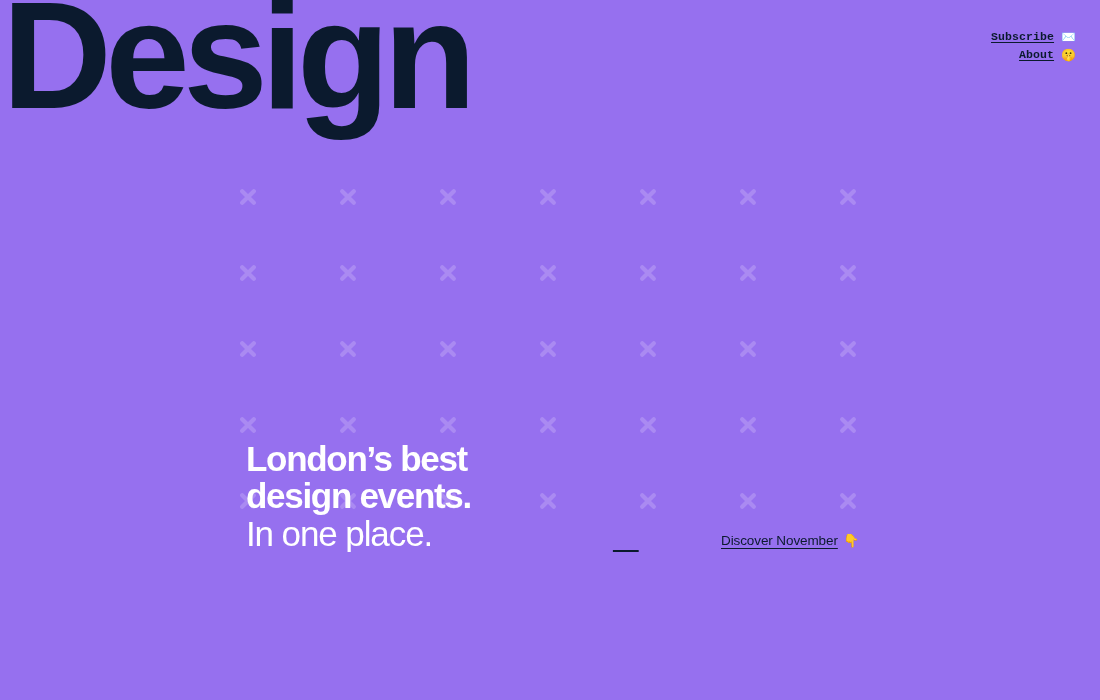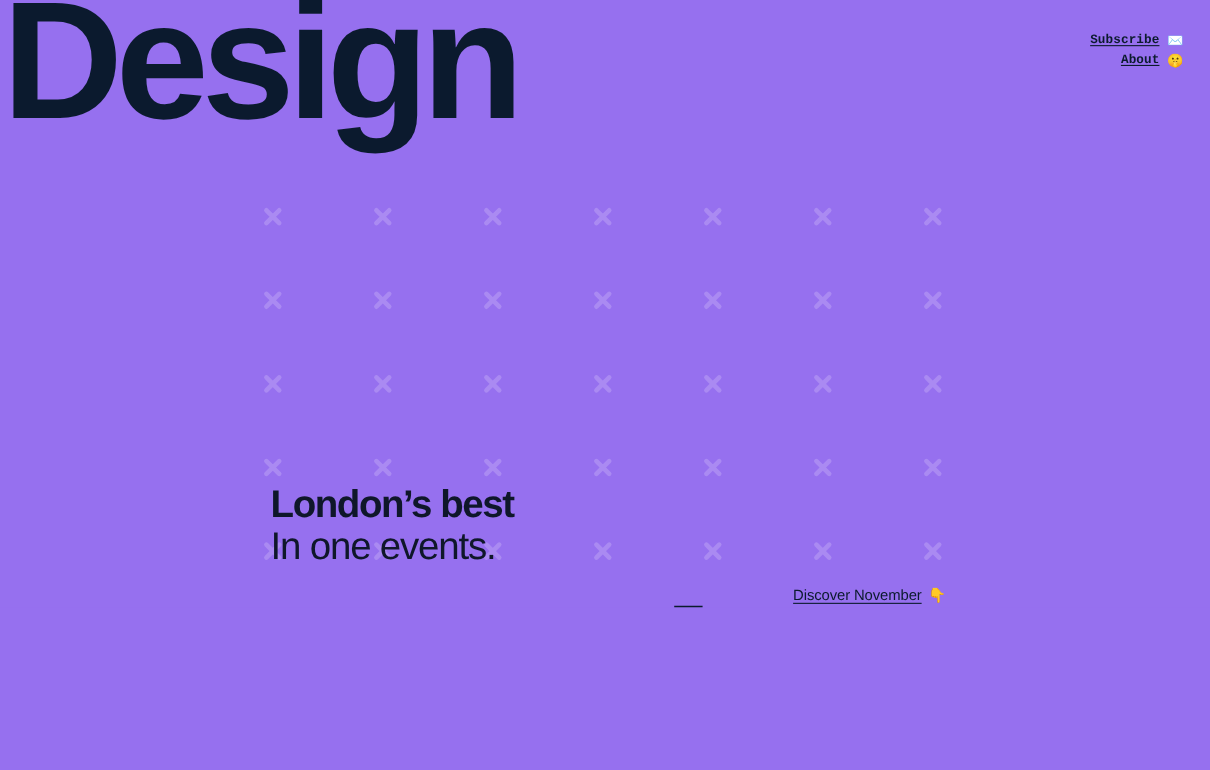--- a/index.html
+++ b/index.html
@@ -88,21 +88,21 @@
     white-space: nowrap;
   }
   .headline .ln2 { letter-spacing: -6px; }
 
   
   .subcopy {
     position: absolute;
     left: 246px;
     top: 440px;
     z-index: 20;
-    color: #0f172a;
+    color: #ffffff;
   }
   .sub-bold {
     font-size: 35px;
     font-weight: 800;
     line-height: 1.06;
     letter-spacing: -1.3px;
   }
   .sub-light {
     font-size: 35px;
     font-weight: 400;
@@ -341,21 +341,22 @@
       <span class="nav-emoji">✉️</span>
     </div>
     <div class="nav-row">
       <span class="nav-link">About</span>
       <span class="nav-emoji">🤫</span>
     </div>
   </nav>
 
   <div class="subcopy">
     <div class="sub-bold">London’s best</div>
-    <div class="sub-light">In one events.</div>
+    <div class="sub-bold">design events.</div>
+    <div class="sub-light">In one place.</div>
   </div>
 
   <div class="cta">
     <span class="cta-label">Discover November</span>
     <span class="cta-emoji">👇</span>
   </div>
 
   <div class="month">November</div>
 
 </div>

